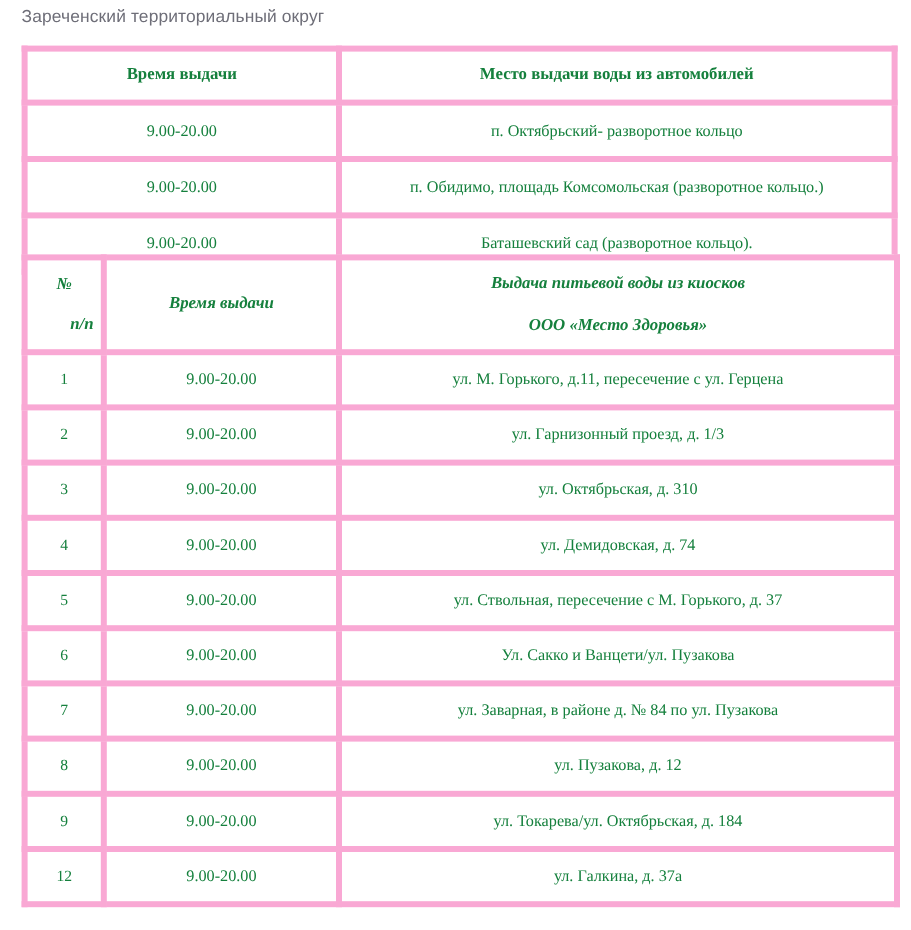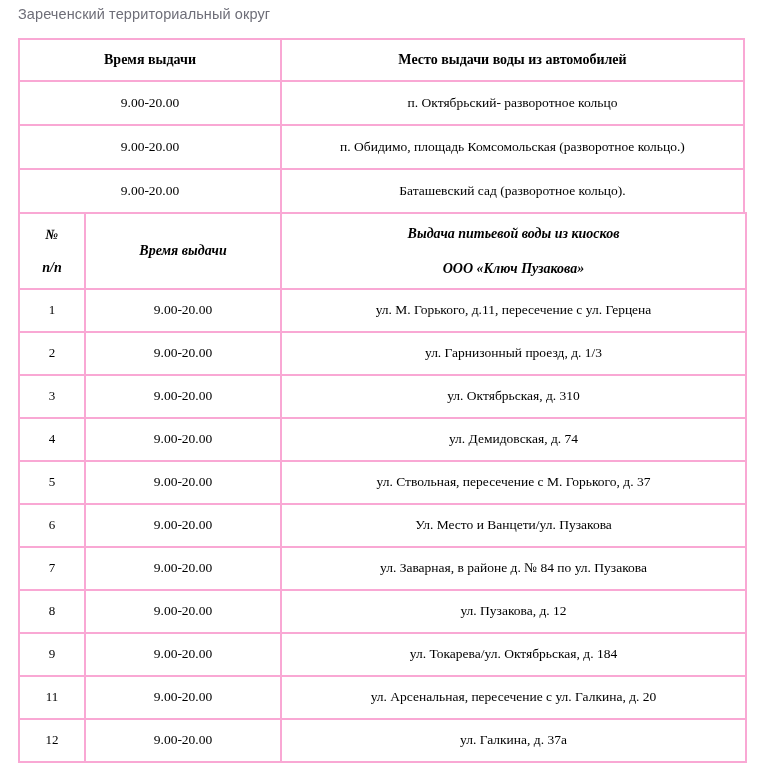--- a/index.html
+++ b/index.html
@@ -38,25 +38,25 @@
 
   
   table.doc-table {
     position: absolute;
     border-collapse: collapse;
     table-layout: fixed;
     background: #ffffff;
   }
   table.doc-table td,
   table.doc-table th {
-    border: 2px solid #f9a8d4;
+    border: 5px solid #f9a8d4;
     padding: 0 6px;
     vertical-align: middle;
     text-align: center;
-    color: #000000;
+    color: #15803d;
     font-weight: normal;
     font-size: 13.5px;
     line-height: 1.25;
   }
 
   
   #table-cars {
     left: 18px;
     top: 38px;
     width: 725px;
@@ -86,21 +86,21 @@
 
   #table-kiosks thead th {
     height: 74px;
     font-weight: bold;
     font-style: italic;
     font-size: 14px;
     vertical-align: middle;
   }
   #table-kiosks thead th .hdr-line-1 { display: block; }
   #table-kiosks thead th .hdr-line-2 { display: block; margin-top: 18px; }
-  #table-kiosks thead th.num-head .hdr-line-2 { margin-top: 16px; }
+  #table-kiosks thead th.num-head .hdr-line-2 { margin-top: 16px; text-align: right; }
 
   #table-kiosks tbody td {
     height: 41px;
     font-size: 13.5px;
   }
   #table-kiosks tbody td.num-cell  { font-size: 13px; }
   #table-kiosks tbody td.time-cell { font-size: 13.5px; }
 </style>
 </head>
 <body>
@@ -146,21 +146,21 @@
       <tr>
         <th class="num-head">
           <span class="hdr-line-1">№</span>
           <span class="hdr-line-2">п/п</span>
         </th>
         <th>
           <span class="hdr-line-1">Время выдачи</span>
         </th>
         <th>
           <span class="hdr-line-1">Выдача питьевой воды из киосков</span>
-          <span class="hdr-line-2">ООО «Ключ Пузакова»</span>
+          <span class="hdr-line-2">ООО «Место Здоровья»</span>
         </th>
       </tr>
     </thead>
     <tbody id="kiosks-body">
         <tr>
           <td class="num-cell">1</td>
           <td class="time-cell">9.00-20.00</td>
           <td class="place-cell">ул. М. Горького, д.11, пересечение с ул. Герцена</td>
         </tr>
         <tr>
@@ -179,41 +179,36 @@
           <td class="place-cell">ул. Демидовская, д. 74</td>
         </tr>
         <tr>
           <td class="num-cell">5</td>
           <td class="time-cell">9.00-20.00</td>
           <td class="place-cell">ул. Ствольная, пересечение с М. Горького, д. 37</td>
         </tr>
         <tr>
           <td class="num-cell">6</td>
           <td class="time-cell">9.00-20.00</td>
-          <td class="place-cell">Ул. Место и Ванцети/ул. Пузакова</td>
+          <td class="place-cell">Ул. Сакко и Ванцети/ул. Пузакова</td>
         </tr>
         <tr>
           <td class="num-cell">7</td>
           <td class="time-cell">9.00-20.00</td>
           <td class="place-cell">ул. Заварная, в районе д. № 84 по ул. Пузакова</td>
         </tr>
         <tr>
           <td class="num-cell">8</td>
           <td class="time-cell">9.00-20.00</td>
           <td class="place-cell">ул. Пузакова, д. 12</td>
         </tr>
         <tr>
           <td class="num-cell">9</td>
           <td class="time-cell">9.00-20.00</td>
           <td class="place-cell">ул. Токарева/ул. Октябрьская, д. 184</td>
-        </tr>
-        <tr>
-          <td class="num-cell">11</td>
-          <td class="time-cell">9.00-20.00</td>
-          <td class="place-cell">ул.  Арсенальная, пересечение с ул. Галкина, д. 20</td>
         </tr>
         <tr>
           <td class="num-cell">12</td>
           <td class="time-cell">9.00-20.00</td>
           <td class="place-cell">ул.  Галкина, д. 37а</td>
         </tr>
       </tbody>
   </table>
 
 </div>

